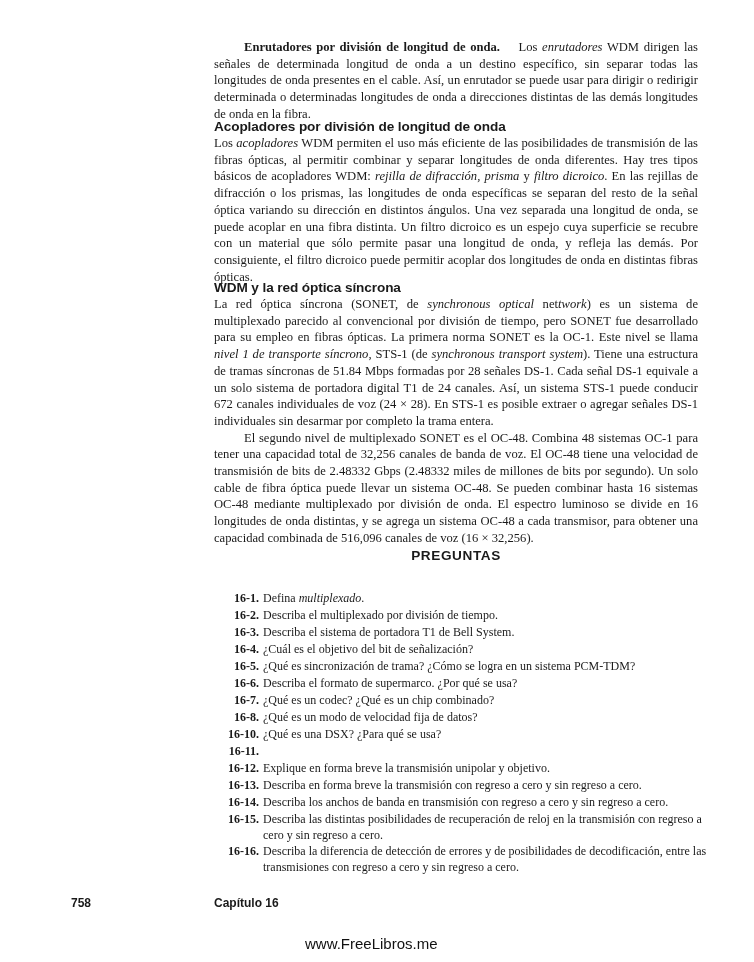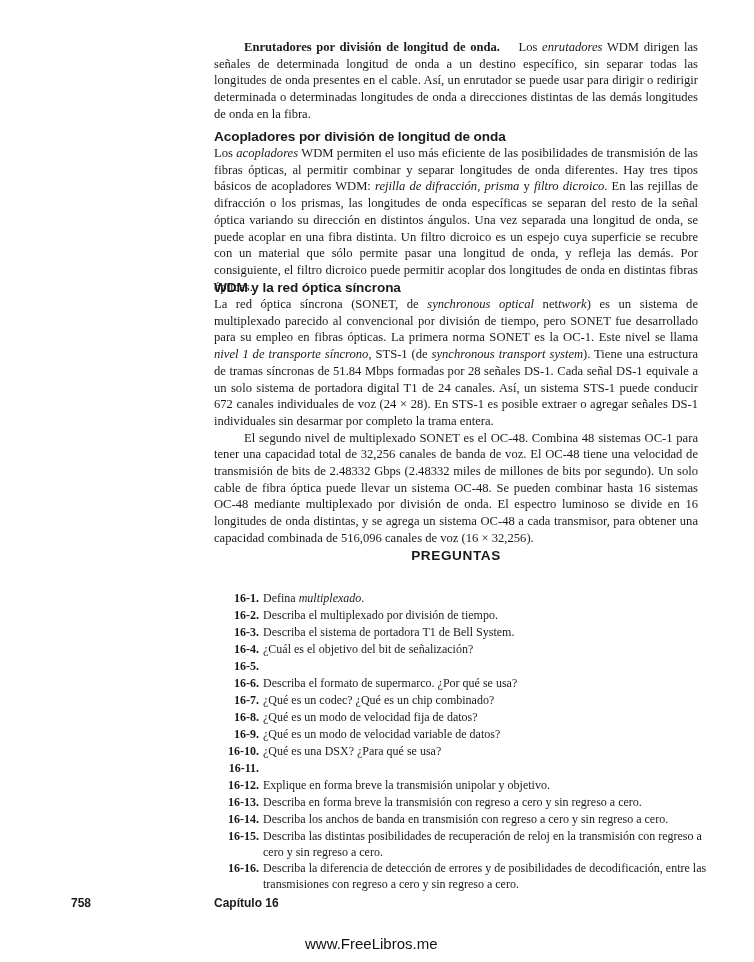--- a/index.html
+++ b/index.html
@@ -5,21 +5,21 @@
     html, body { margin: 0; padding: 0; background: #ffffff; }
     body { width: 754px; height: 962px; position: relative; overflow: hidden; color: #1a1a1a; }
     .page { position: absolute; left: 0; top: 0; width: 718px; height: 962px; }
     .col { position: absolute; left: 214px; width: 484px; font-family: "Liberation Serif", serif; font-size: 12.6px; line-height: 16.7px; }
     .col p { margin: 0; text-align: justify; }
     .indent { text-indent: 30px; }
     .h2 { font-family: "Liberation Sans", sans-serif; font-weight: bold; font-size: 13.6px; line-height: 16px; margin: 0; letter-spacing: -0.1px; }
     .run-head { font-weight: bold; }
     em, i { font-style: italic; }
     .sec1 { top: 39px; }
-    .sec2 { top: 129px; }
+    .sec2 { top: 119px; }
     .sec3 { top: 280px; }
     .q-title { position: absolute; top: 548px; left: 214px; width: 484px; text-align: center; font-family: "Liberation Sans", sans-serif; font-weight: bold; font-size: 13.6px; letter-spacing: 0.6px; }
     .questions { position: absolute; top: 574px; left: 205px; width: 493px; font-family: "Liberation Serif", serif; font-size: 12px; line-height: 17px; margin: 16px; padding: 0; list-style: none; }
     .questions li { display: flex; align-items: flex-start; }
     .qnum { width: 42px; text-align: right; font-weight: bold; flex: 0 0 42px; padding-right: 4px; box-sizing: border-box; }
     .qtext { flex: 1; line-height: 15.5px; padding-top: 1px; }
     .footer-page { position: absolute; top: 896px; left: 71px; font-family: "Liberation Sans", sans-serif; font-weight: bold; font-size: 12px; }
     .footer-chapter { position: absolute; top: 896px; left: 214px; font-family: "Liberation Sans", sans-serif; font-weight: bold; font-size: 12px; }
     .watermark { position: absolute; top: 935px; left: 305px; font-family: "Liberation Sans", sans-serif; font-size: 15px; color: #111; }
   </style>
@@ -57,36 +57,33 @@
     <li>
         <span class="qnum">16-3.</span>
         <span class="qtext"><span>Describa el sistema de portadora T1 de Bell System.</span></span>
       </li>
     <li>
         <span class="qnum">16-4.</span>
         <span class="qtext"><span>¿Cuál es el objetivo del bit de señalización?</span></span>
       </li>
     <li>
         <span class="qnum">16-5.</span>
+        <span class="qtext"><span>¿Qué es sincronización de trama? ¿Cómo se logra en un sistema PCM-TDM?</span></span>
       </li>
     <li>
         <span class="qnum">16-6.</span>
         <span class="qtext"><span>Describa el formato de supermarco. ¿Por qué se usa?</span></span>
       </li>
     <li>
         <span class="qnum">16-7.</span>
         <span class="qtext"><span>¿Qué es un codec? ¿Qué es un chip combinado?</span></span>
       </li>
     <li>
         <span class="qnum">16-8.</span>
         <span class="qtext"><span>¿Qué es un modo de velocidad fija de datos?</span></span>
-      </li>
-    <li>
-        <span class="qnum">16-9.</span>
-        <span class="qtext"><span>¿Qué es un modo de velocidad variable de datos?</span></span>
       </li>
     <li>
         <span class="qnum">16-10.</span>
         <span class="qtext"><span>¿Qué es una DSX? ¿Para qué se usa?</span></span>
       </li>
     <li>
         <span class="qnum">16-11.</span>
       </li>
     <li>
         <span class="qnum">16-12.</span>

